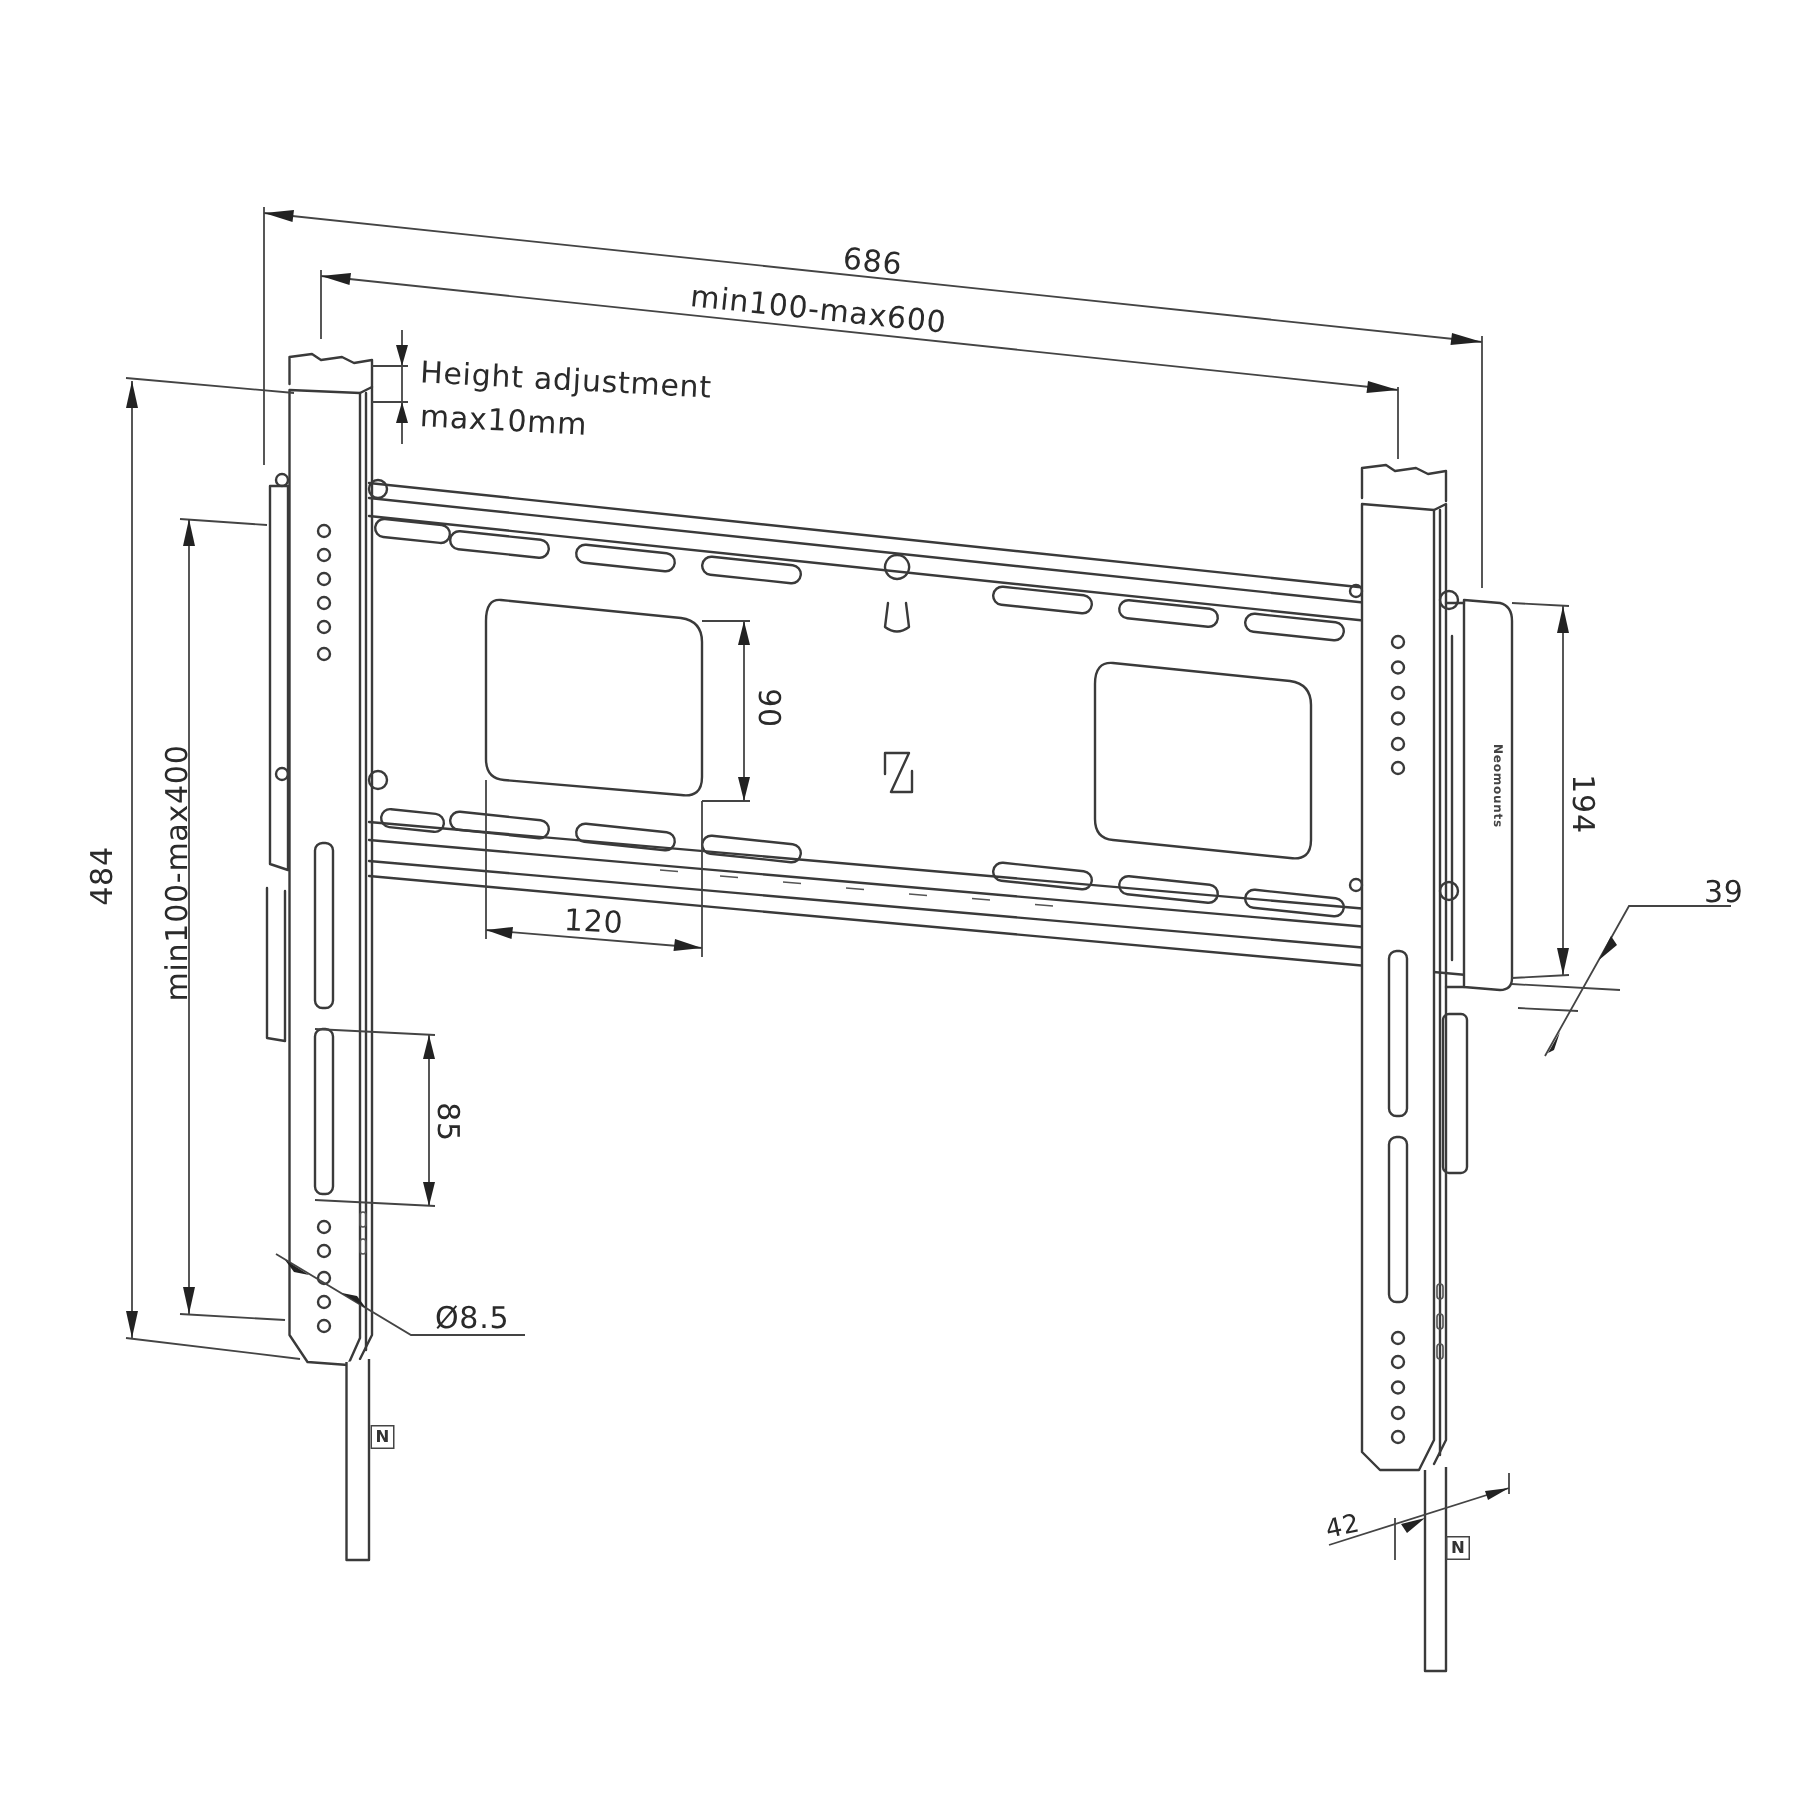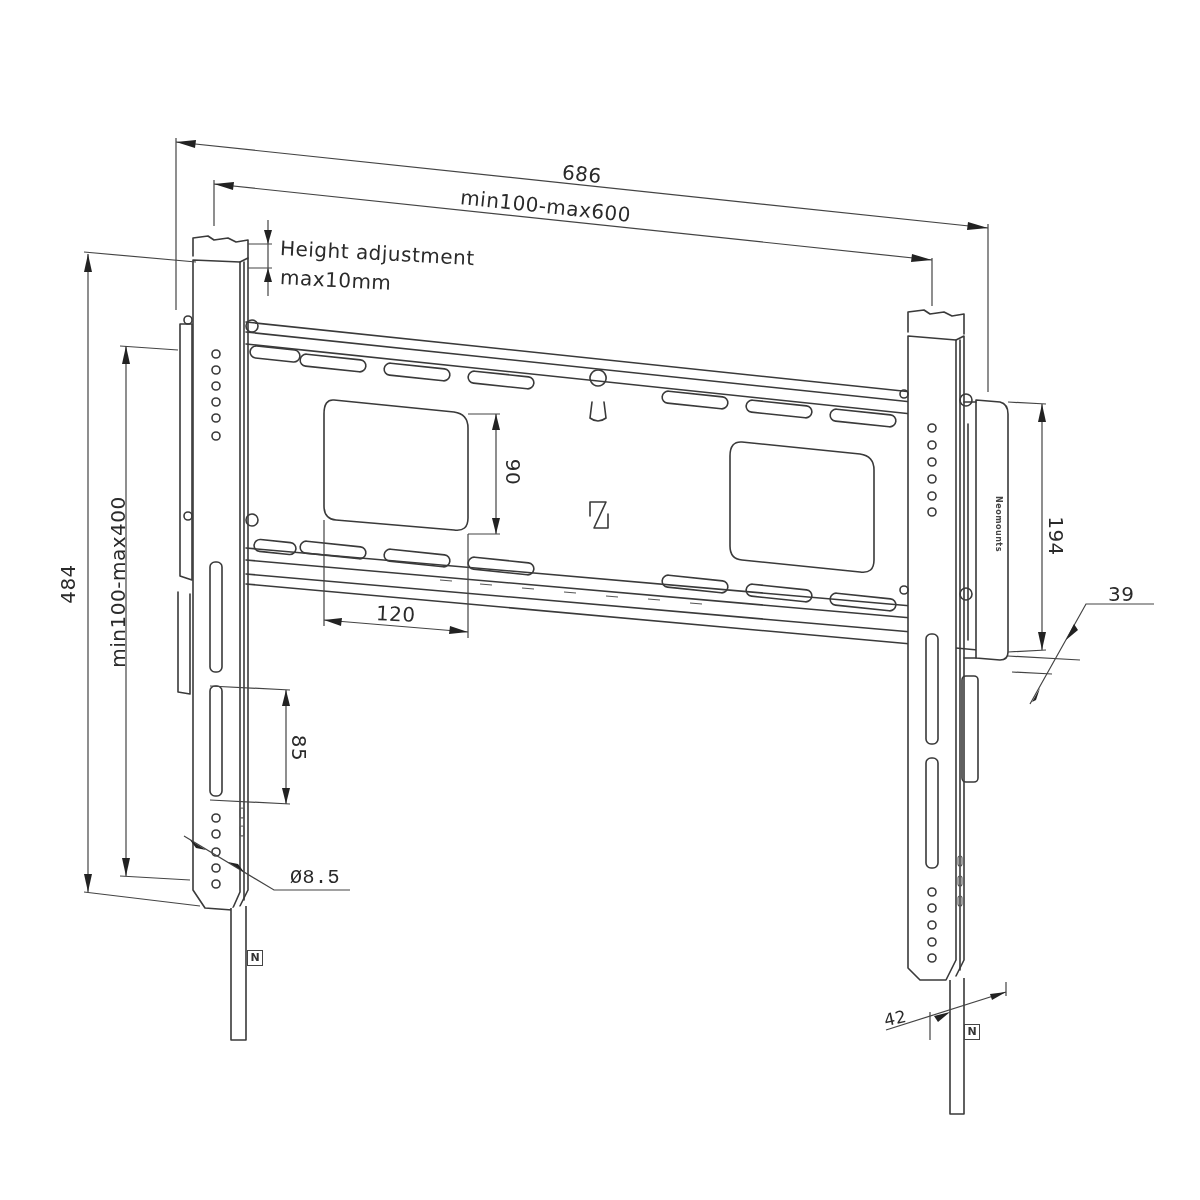--- a/index.html
+++ b/index.html
@@ -213,22 +213,22 @@
 
 <div class="lbl" style="left:562px; top:164px; transform:rotate(6deg);">686</div>
 <div class="lbl" style="left:460px; top:196px; transform:rotate(6deg);">min100-max600</div>
 <div class="lbl" style="left:280px; top:243px; transform:rotate(3deg);">Height adjustment</div>
 <div class="lbl" style="left:280px; top:270px; transform:rotate(3deg);">max10mm</div>
 <div class="lbl" style="left:48px; top:574px; transform:rotate(-90deg);">484</div>
 <div class="lbl" style="left:32px; top:572px; transform:rotate(-90deg);">min100-max400</div>
 <div class="lbl" style="left:500px; top:462px; transform:rotate(90deg);">90</div>
 <div class="lbl" style="left:376px; top:604px; transform:rotate(3deg);">120</div>
 <div class="lbl" style="left:286px; top:738px; transform:rotate(90deg);">85</div>
-<div class="lbl" style="left:290px; top:868px;font-family:Liberation Mono, monospace;">Ø8.5</div>
+<div class="lbl" style="left:290px; top:868px;">Ø8.5</div>
 <div class="lbl" style="left:1036px; top:526px; transform:rotate(90deg);">194</div>
-<div class="lbl" style="left:1108px; top:584px;">39</div>
+<div class="lbl" style="left:1136px; top:584px;">39</div>
 <div class="lbl lbl-sm" style="left:884px; top:1010px; transform:rotate(-12deg);">42</div>
 <div class="lbl brand" style="left:970px; top:520px; transform:rotate(90deg);">Neomounts</div>
 
 <div class="nbadge" style="left:247px; top:950px;">N</div>
 <div class="nbadge" style="left:964px; top:1024px;">N</div>
 
 </div>
 
 </body></html>

